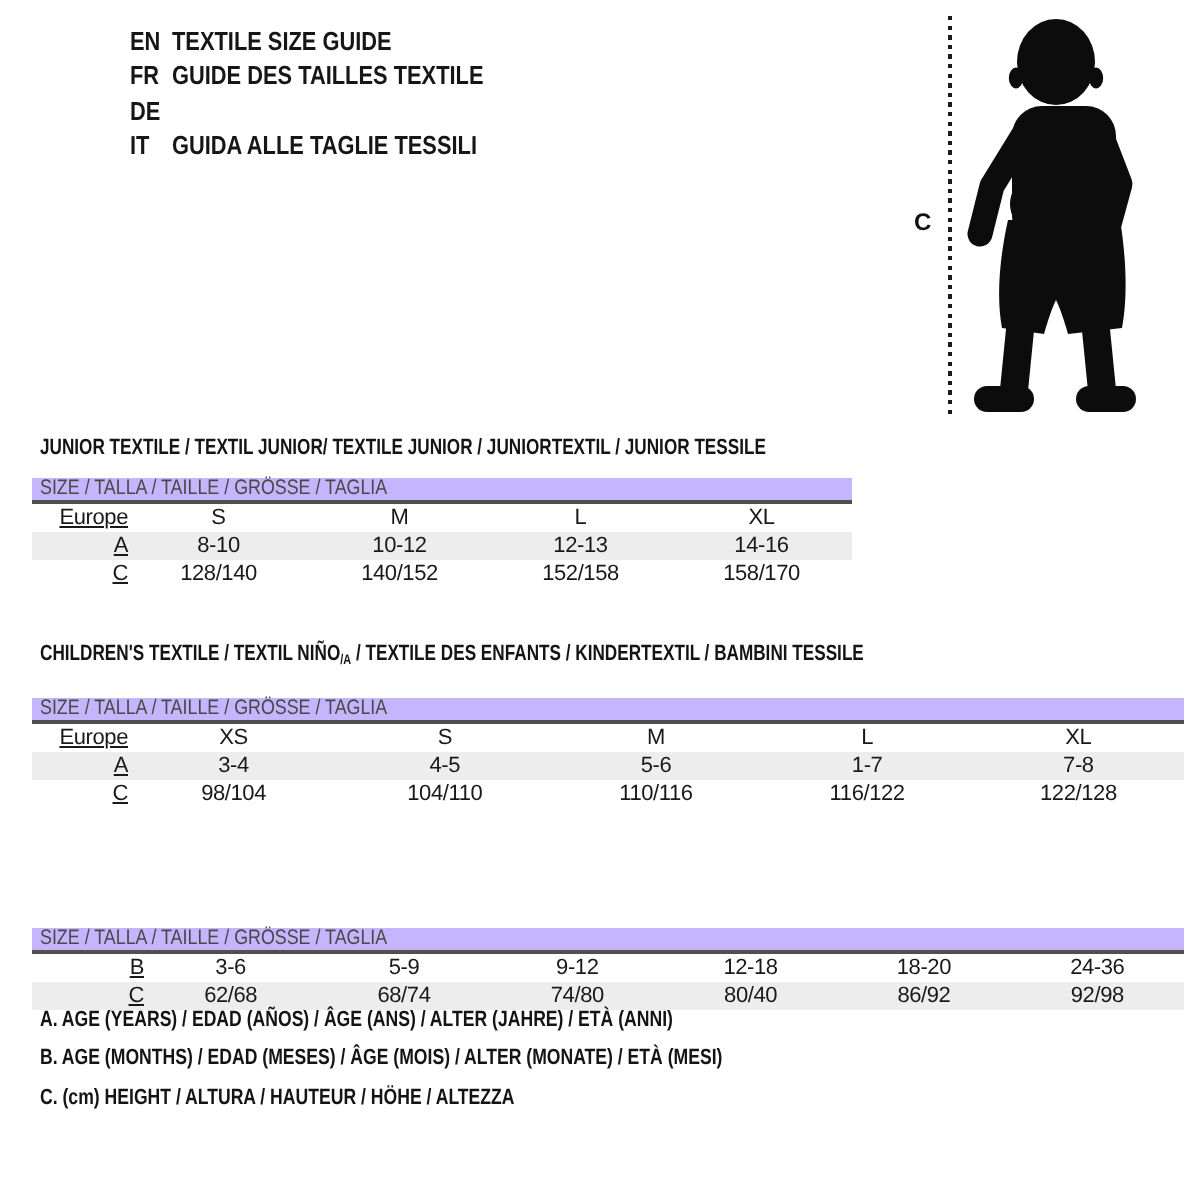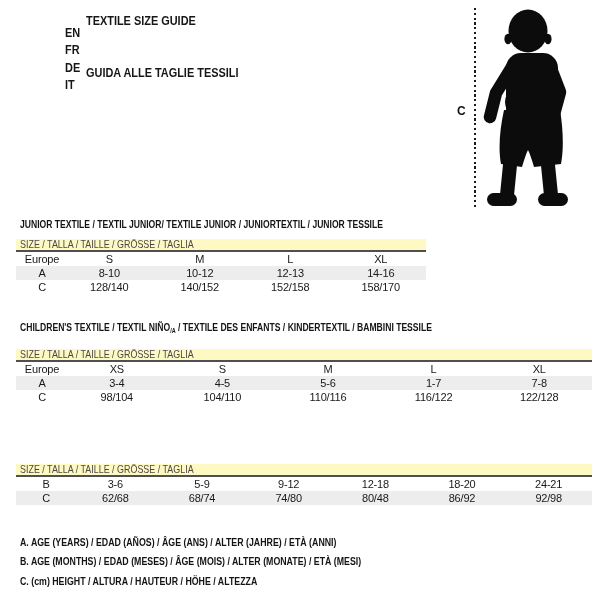--- a/index.html
+++ b/index.html
@@ -8,63 +8,64 @@
        -webkit-font-smoothing:antialiased;}
   .abs{position:absolute;}
   .cond{display:inline-block;transform:scaleX(0.84);transform-origin:0 50%;white-space:nowrap;}
   .cond78{display:inline-block;transform:scaleX(0.78);transform-origin:0 50%;white-space:nowrap;}
   .cond80{display:inline-block;transform:scaleX(0.80);transform-origin:0 50%;white-space:nowrap;}
   .cond85{display:inline-block;transform:scaleX(0.85);transform-origin:0 50%;white-space:nowrap;}
 
   
   .langs{left:25px;top:13px;width:420px;}
   .lang-row{position:relative;height:17.25px;font-size:13px;font-weight:bold;color:#161616;}
-  .lang-row .code{position:absolute;left:0;top:12px;padding-left:40px;}
+  .lang-row .code{position:absolute;left:0;top:0;padding-left:40px;}
   .lang-row .ltitle{position:absolute;left:35px;top:0;margin-left:26px;}
 
   
   .measure-line{left:474px;top:8px;width:2px;height:199px;
     background:repeating-linear-gradient(to bottom,#1a1a1a 0 2.2px,transparent 2.2px 4.8px);}
   .c-label{left:457px;top:105px;font-size:12px;font-weight:bold;line-height:12px;color:#111;}
   .baby{left:470px;top:0;width:122px;height:212px;}
 
   
   .sec-title{position:absolute;left:20px;font-size:11px;font-weight:bold;color:#141414;line-height:12px;text-align:center;}
   .s1{top:218px;}
   .s2{top:321px;}
   .s3{top:423px;line-height:18.3px;}
   .sub{font-size:7px;vertical-align:-2px;letter-spacing:0;}
 
   
   table.szt{position:absolute;border-collapse:collapse;table-layout:fixed;}
   .t1{left:16px;top:239px;width:410px;}
   .t2{left:16px;top:349px;width:576px;}
   .t3{left:16px;top:464px;width:576px;}
-  tr.bar td{background:#fef9c3;border-bottom:2px solid #4f4f4f;height:11px;line-height:11px;
+  tr.bar td{background:#c4b5fd;border-bottom:2px solid #4f4f4f;height:11px;line-height:11px;
     font-size:10.5px;color:#484848;text-align:left;padding:0 0 0 4px;font-weight:normal;}
   tbody tr{height:14.2px;}
   tbody td{font-size:11px;line-height:14px;text-align:center;padding:0;color:#191919;
     letter-spacing:-0.2px;vertical-align:middle;}
   tbody tr:nth-child(even) td{background:#ededed;}
-  td.lbl{text-align:center;padding-left:4px;}
-
-  
-  .legend{left:20px;top:533px;}
+  td.lbl{text-align:right;padding-left:4px;text-decoration:underline;}
+
+  
+  .legend{left:20px;top:501px;}
   .legend-line{height:19.3px;font-size:11px;font-weight:bold;color:#141414;line-height:19.3px;}
 </style>
 </head>
 <body>
 
 <div class="abs langs">
   <div class="lang-row">
     <span class="code"><span class="cond">EN</span></span>
     <span class="ltitle"><span class="cond">TEXTILE SIZE GUIDE</span></span>
   </div>
   <div class="lang-row">
     <span class="code"><span class="cond">FR</span></span>
+    <span class="ltitle"><span class="cond">GUIDE DES TAILLES TEXTILE</span></span>
   </div>
   <div class="lang-row">
     <span class="code"><span class="cond">DE</span></span>
   </div>
   <div class="lang-row">
     <span class="code"><span class="cond">IT</span></span>
     <span class="ltitle"><span class="cond">GUIDA ALLE TAGLIE TESSILI</span></span>
   </div>
 </div>
 
@@ -192,28 +193,28 @@
     </tr>
   </thead>
   <tbody>
     <tr>
       <td class="lbl">B</td>
       <td>3-6</td>
       <td>5-9</td>
       <td>9-12</td>
       <td>12-18</td>
       <td>18-20</td>
-      <td>24-21</td>
+      <td>24-36</td>
     </tr>
     <tr>
       <td class="lbl">C</td>
       <td>62/68</td>
       <td>68/74</td>
       <td>74/80</td>
-      <td>80/48</td>
+      <td>80/40</td>
       <td>86/92</td>
       <td>92/98</td>
     </tr>
   </tbody>
 </table>
 
 <div class="abs legend">
   <div class="legend-line"><span class="cond80">A. AGE (YEARS) / EDAD (AÑOS) / ÂGE (ANS) / ALTER (JAHRE) / ETÀ (ANNI)</span></div>
   <div class="legend-line"><span class="cond80">B. AGE (MONTHS) / EDAD (MESES) / ÂGE (MOIS) / ALTER (MONATE) / ETÀ (MESI)</span></div>
   <div class="legend-line"><span class="cond80">C. (cm) HEIGHT / ALTURA / HAUTEUR / HÖHE / ALTEZZA</span></div>

